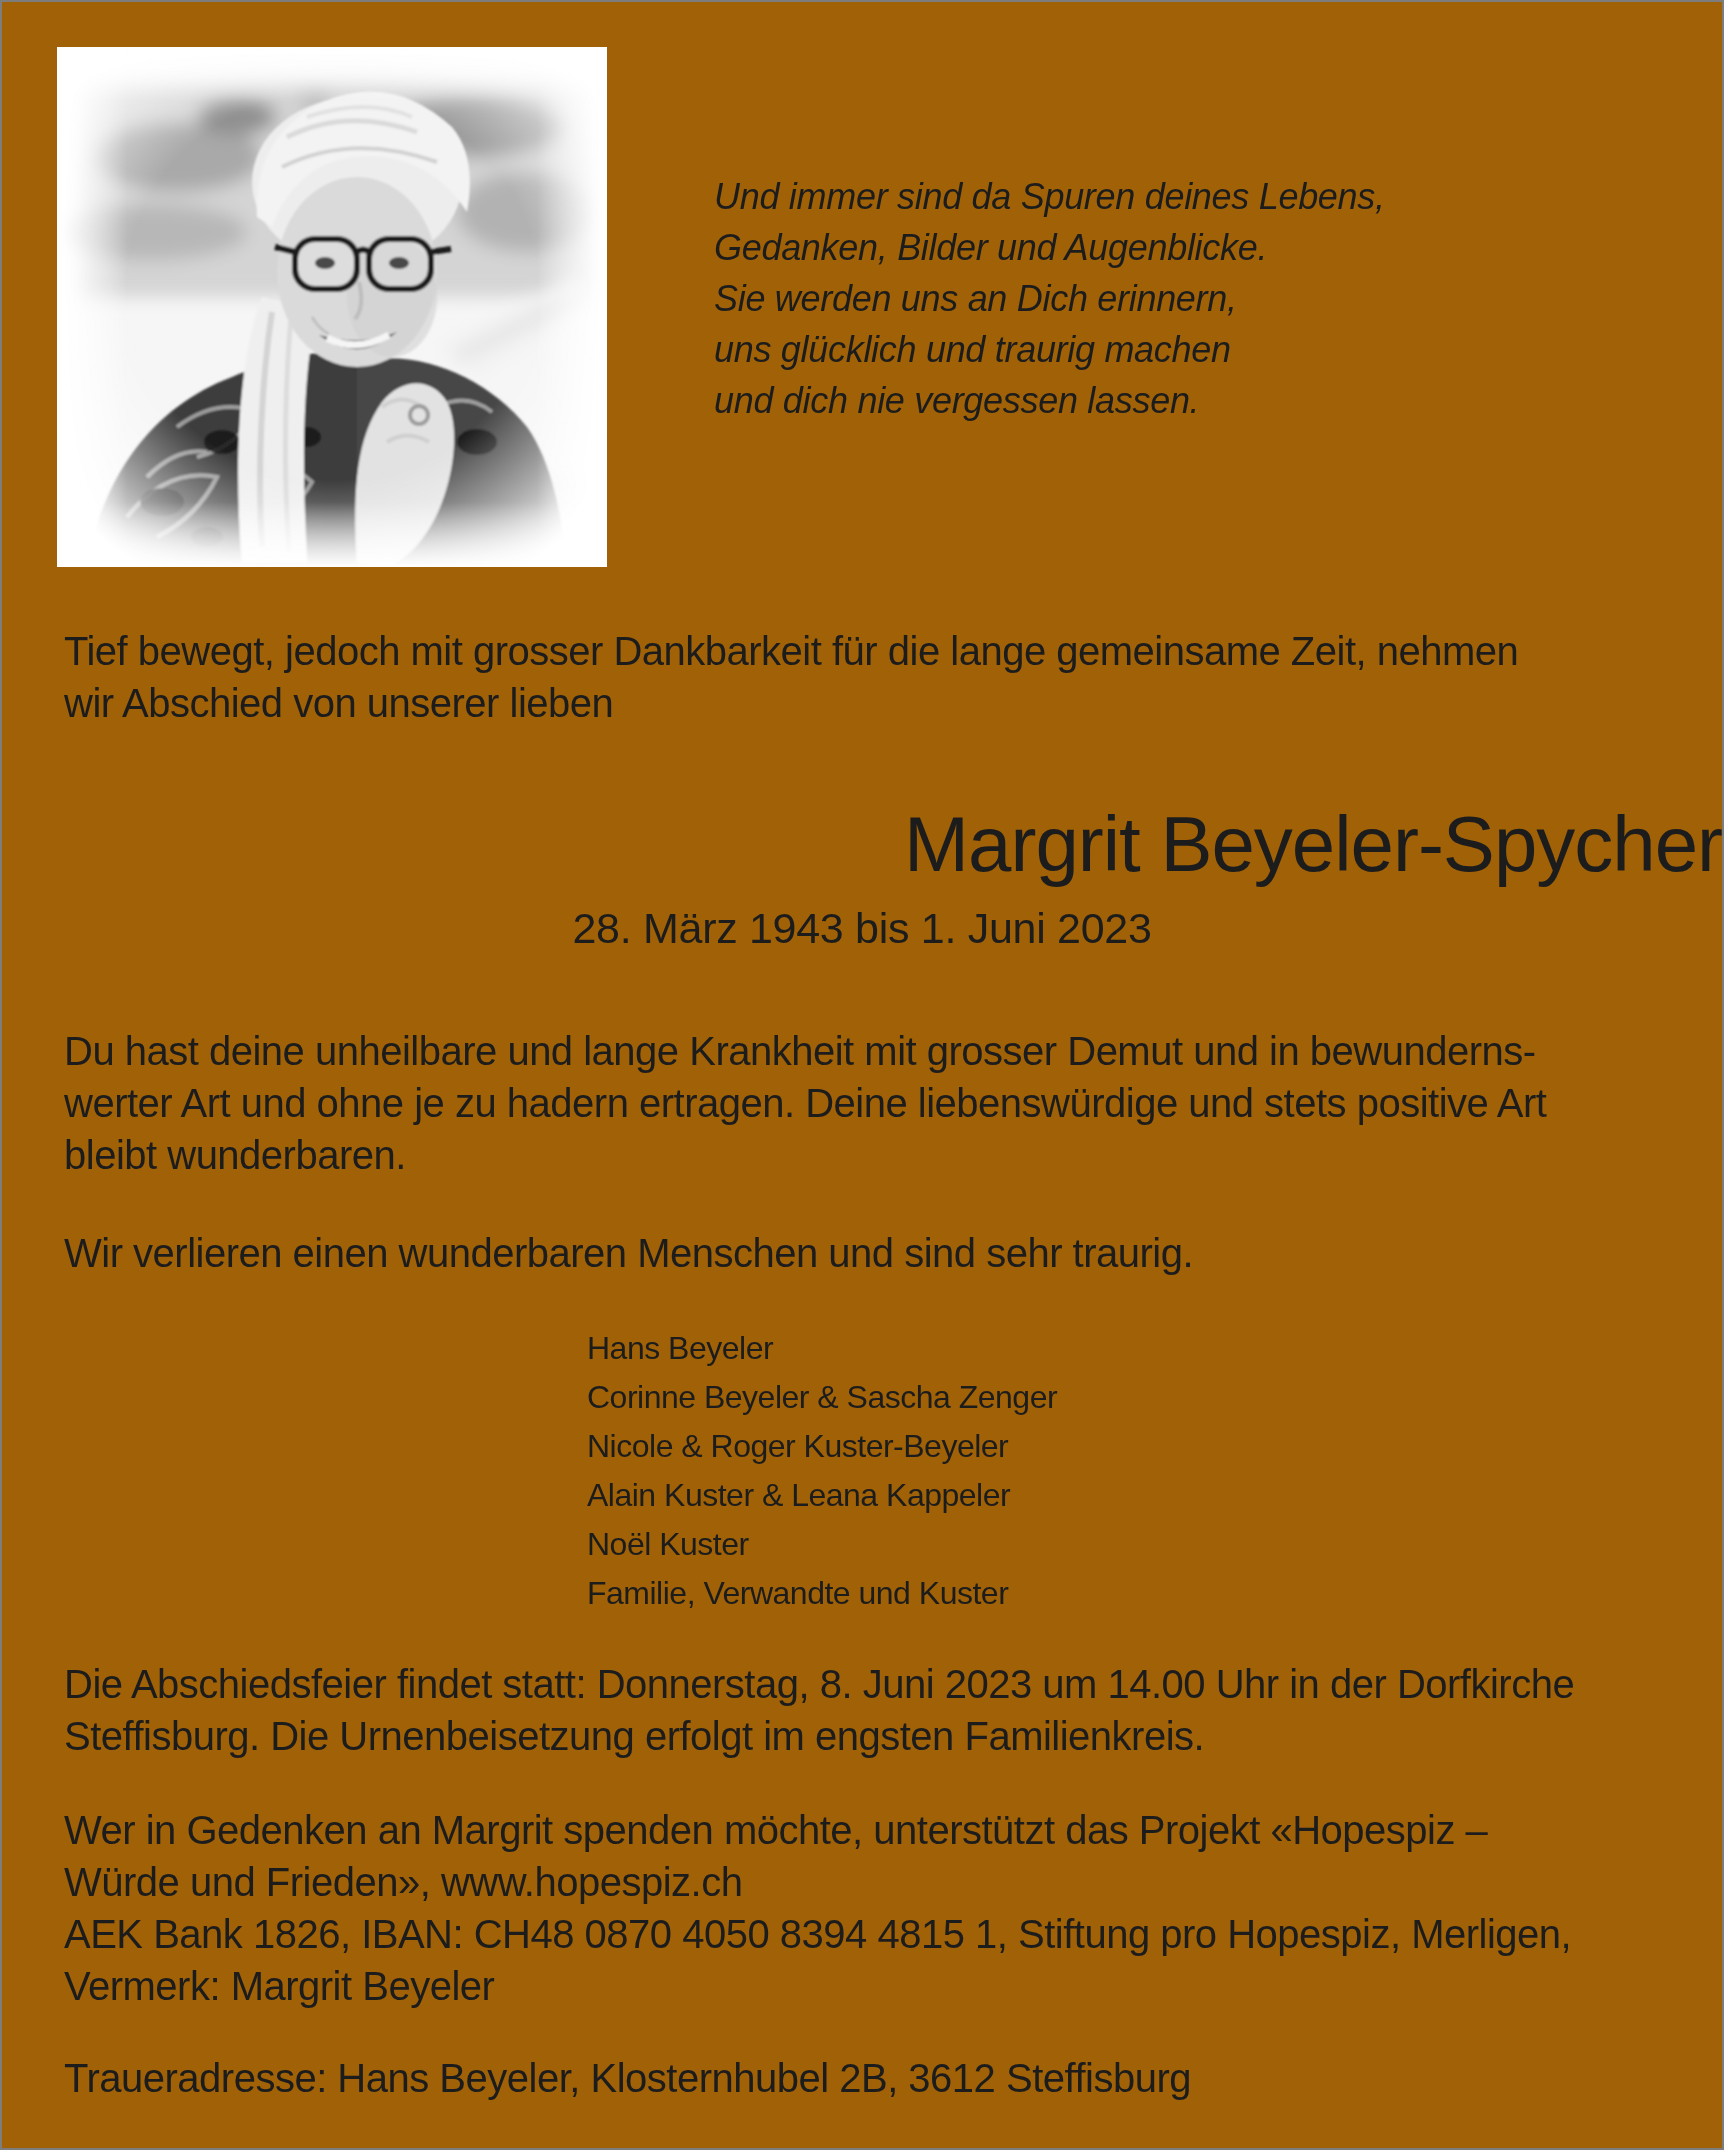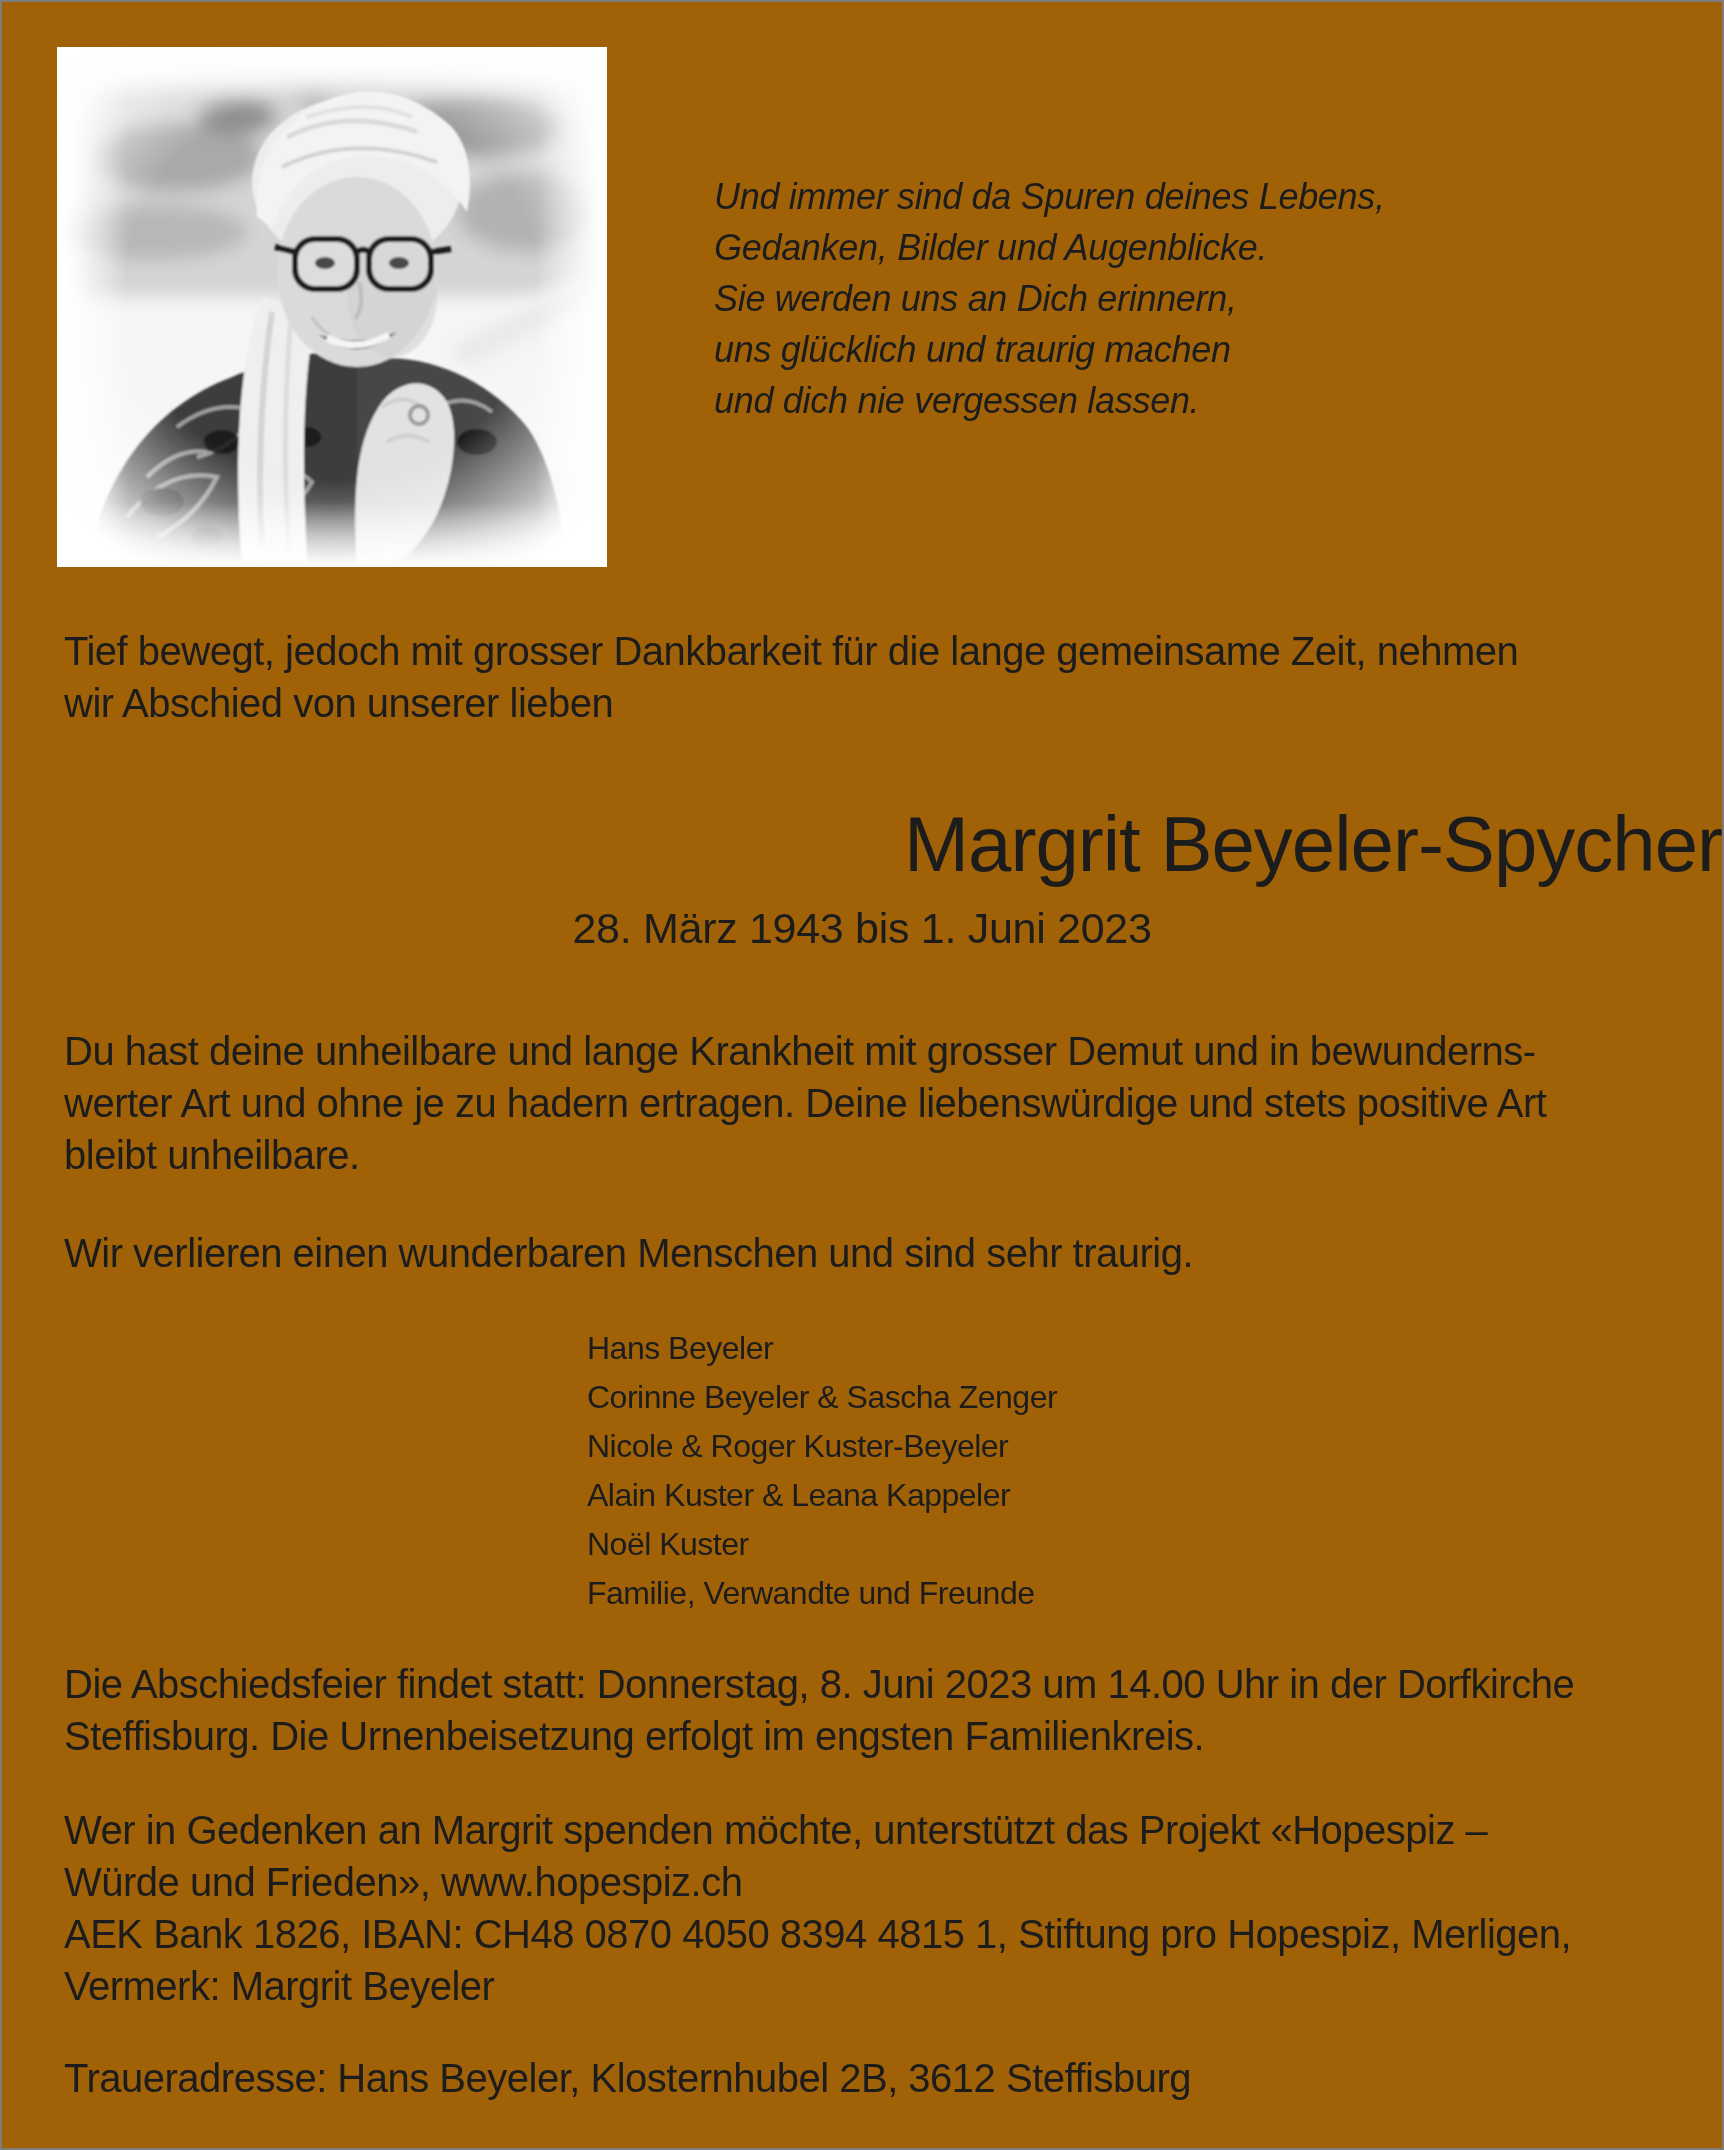--- a/index.html
+++ b/index.html
@@ -191,34 +191,34 @@
     <div>wir Abschied von unserer lieben</div>
   </div>
 
   <div class="abs deceased-name">Margrit Beyeler-Spycher</div>
 
   <div class="abs life-dates">28. März 1943 bis 1. Juni 2023</div>
 
   <div class="abs body-text tribute">
     <div>Du hast deine unheilbare und lange Krankheit mit grosser Demut und in bewunderns-</div>
     <div>werter Art und ohne je zu hadern ertragen. Deine liebenswürdige und stets positive Art</div>
-    <div>bleibt unheilbare.</div>
+    <div>bleibt wunderbaren.</div>
   </div>
 
   <div class="abs body-text loss">
     <div>Wir verlieren einen wunderbaren Menschen und sind sehr traurig.</div>
   </div>
 
   <div class="abs mourners">
     <div>Hans Beyeler</div>
     <div>Corinne Beyeler &amp; Sascha Zenger</div>
     <div>Nicole &amp; Roger Kuster-Beyeler</div>
     <div>Alain Kuster &amp; Leana Kappeler</div>
     <div>Noël Kuster</div>
-    <div>Familie, Verwandte und Freunde</div>
+    <div>Familie, Verwandte und Kuster</div>
   </div>
 
   <div class="abs body-text farewell">
     <div>Die Abschiedsfeier findet statt: Donnerstag, 8. Juni 2023 um 14.00 Uhr in der Dorfkirche</div>
     <div>Steffisburg. Die Urnenbeisetzung erfolgt im engsten Familienkreis.</div>
   </div>
 
   <div class="abs body-text donation">
     <div>Wer in Gedenken an Margrit spenden möchte, unterstützt das Projekt «Hopespiz –</div>
     <div>Würde und Frieden», www.hopespiz.ch</div>

